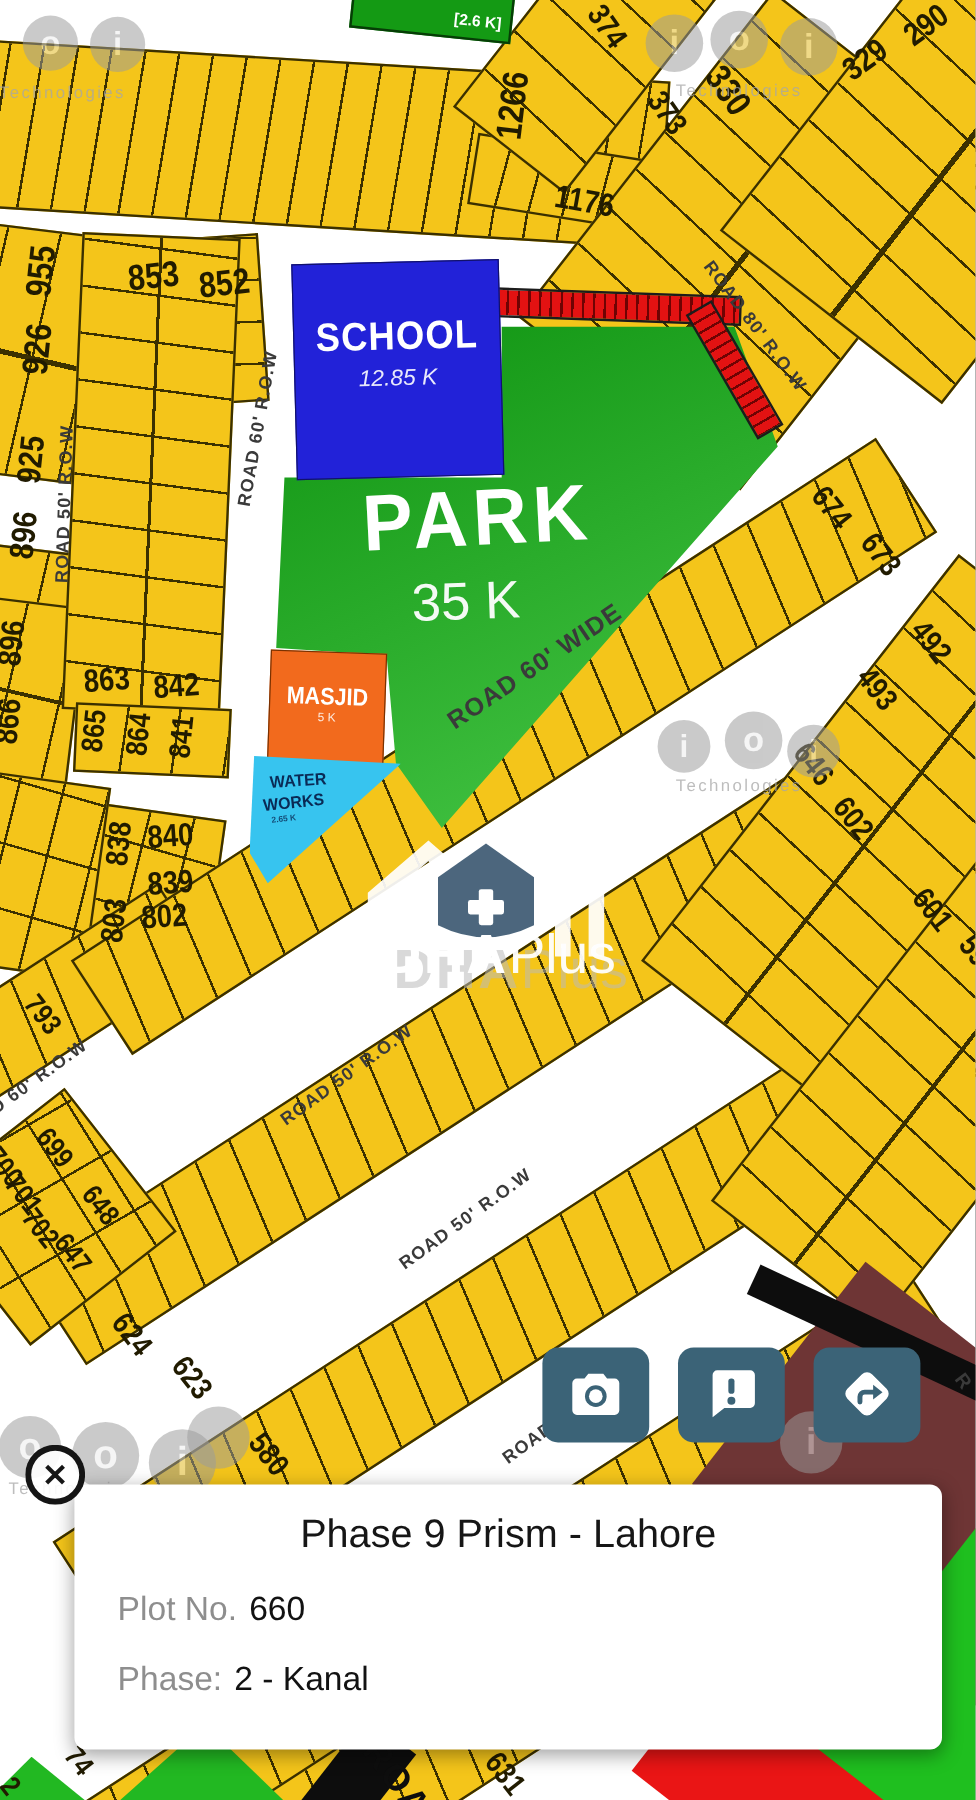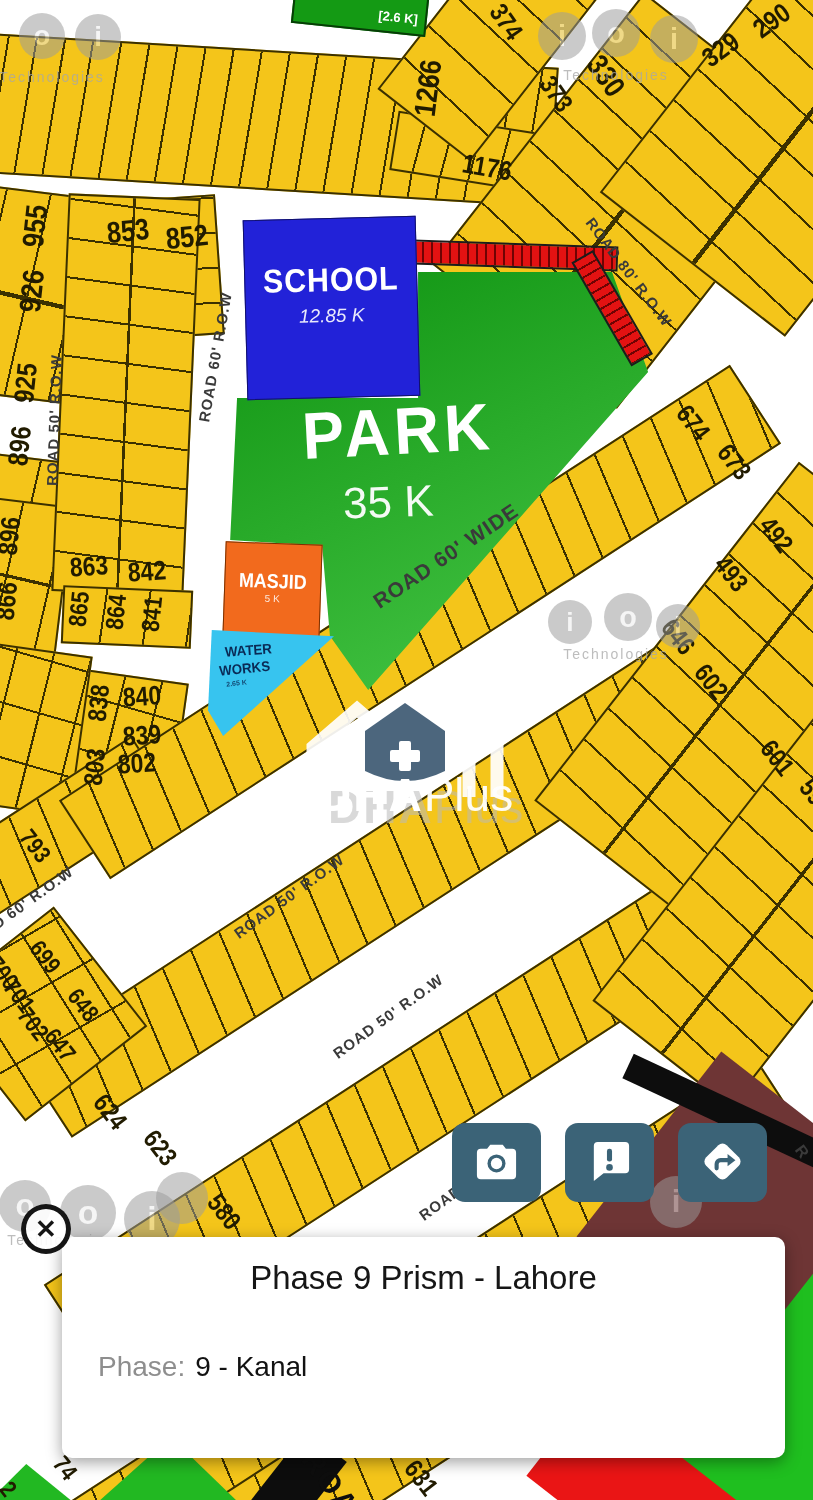--- a/index.html
+++ b/index.html
@@ -268,21 +268,24 @@
     </span>
   </button>
 
   <button id="closebtn">
     <span>✕</span>
   </button>
 
   <div id="infocard">
     <div class="title">Phase 9 Prism - Lahore</div>
     <div class="cardrow">
+      <div class="cell l">
+        <span class="lab">Plot No.</span><span class="val">660</span>
+      </div>
     </div>
     <div class="cardrow">
       <div class="cell">
-        <span class="lab">Phase:</span><span class="val">9 - Kanal</span>
+        <span class="lab">Phase:</span><span class="val">2 - Kanal</span>
       </div>
     </div>
   </div>
 
 </div>
 
 </body></html>

